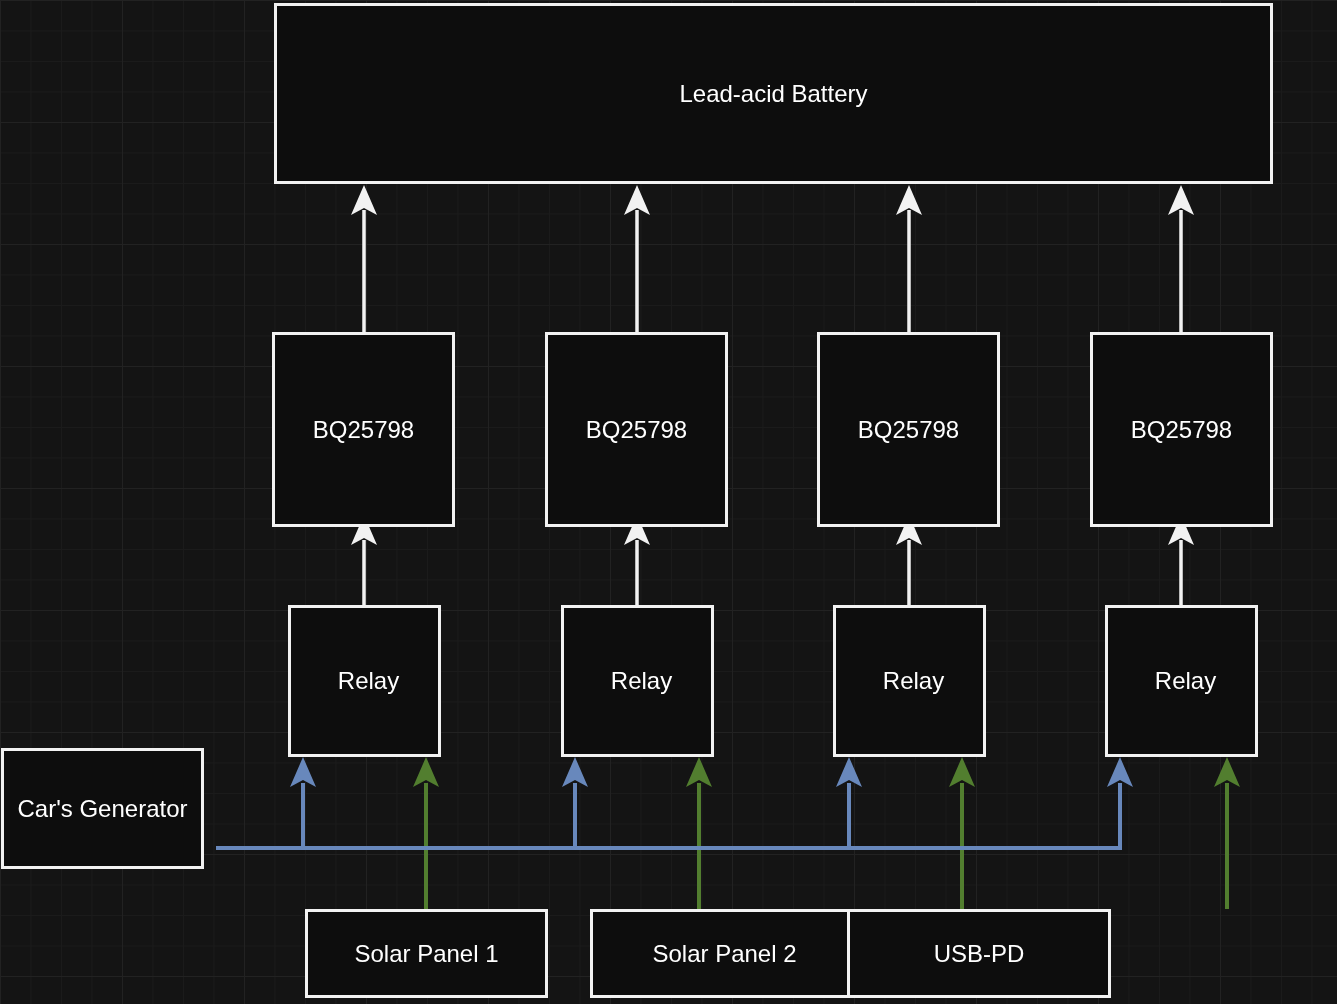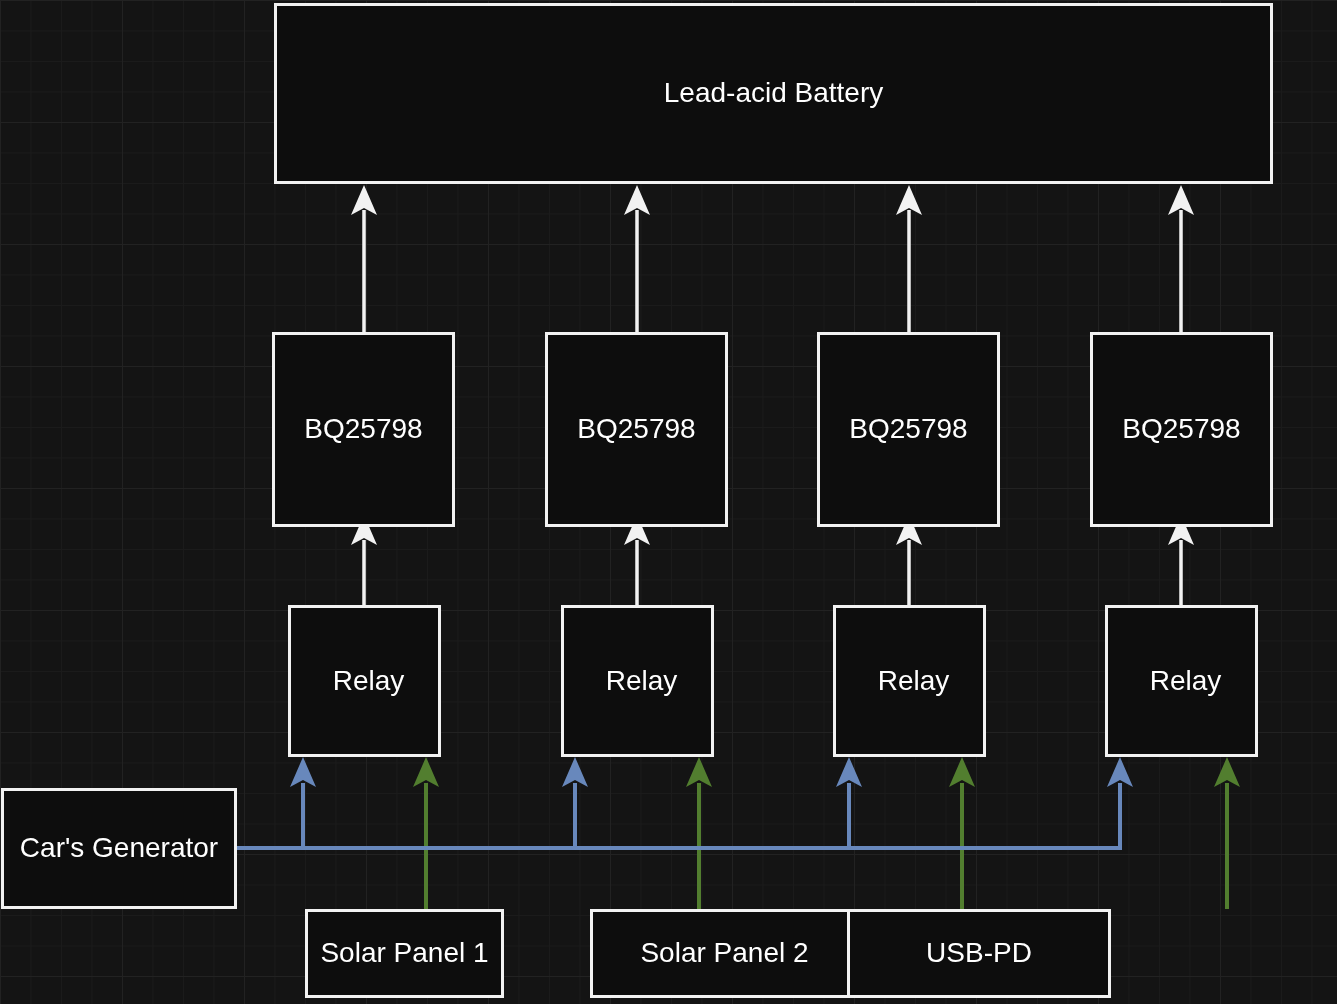--- a/index.html
+++ b/index.html
@@ -26,35 +26,35 @@
       linear-gradient(90deg, var(--c-grid-minor) 1px, transparent 1px);
     background-size:122px 122px,122px 122px,30.5px 30.5px,30.5px 30.5px;
     font-family:"Liberation Sans", sans-serif;
   }
   .node{
     position:absolute;
     box-sizing:border-box;
     border:3px solid var(--c-node-border);
     background:var(--c-node-fill);
     color:var(--c-text);
-    font-size:28px;
+    font-size:24px;
     line-height:1.22;
     display:flex;
     align-items:center;
     justify-content:center;
     text-align:center;
   }
   #battery{left:274px;top:3px;width:999px;height:181px;}
   .bq{top:332px;width:183px;height:195px;}
   #bq1{left:272px;} #bq2{left:545px;} #bq3{left:817px;} #bq4{left:1090px;}
   .relay{top:605px;width:153px;height:152px;padding-left:8px;}
   #relay1{left:288px;} #relay2{left:561px;} #relay3{left:833px;} #relay4{left:1105px;}
-  #generator{left:1px;top:788px;width:236px;height:121px;padding:16px 6px;}
+  #generator{left:1px;top:748px;width:203px;height:121px;padding:16px 6px;}
   .source{top:909px;height:89px;}
-  #source1{left:305px;width:199px;justify-content:center;}
+  #source1{left:305px;width:243px;justify-content:center;}
   #source2{left:578px;width:269px;margin-left:12px;}
   #source3{left:847px;width:264px;}
   #source4{left:1104px;width:230px;}
   svg.arrows{position:absolute;left:0;top:0;pointer-events:none;}
   .ln{fill:none;}
   .ln.w{stroke:var(--c-arrow-white);stroke-width:3.5px;}
   .ln.b{stroke:var(--c-arrow-blue);stroke-width:4px;}
   .ln.g{stroke:var(--c-arrow-green);stroke-width:4px;}
   .hd.w{fill:var(--c-arrow-white);}
   .hd.b{fill:var(--c-arrow-blue);}

